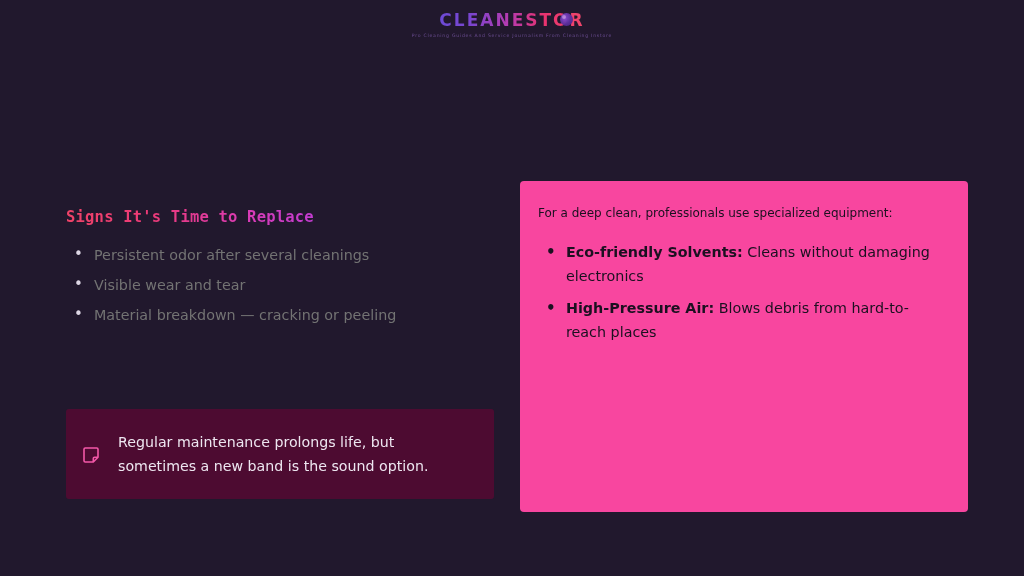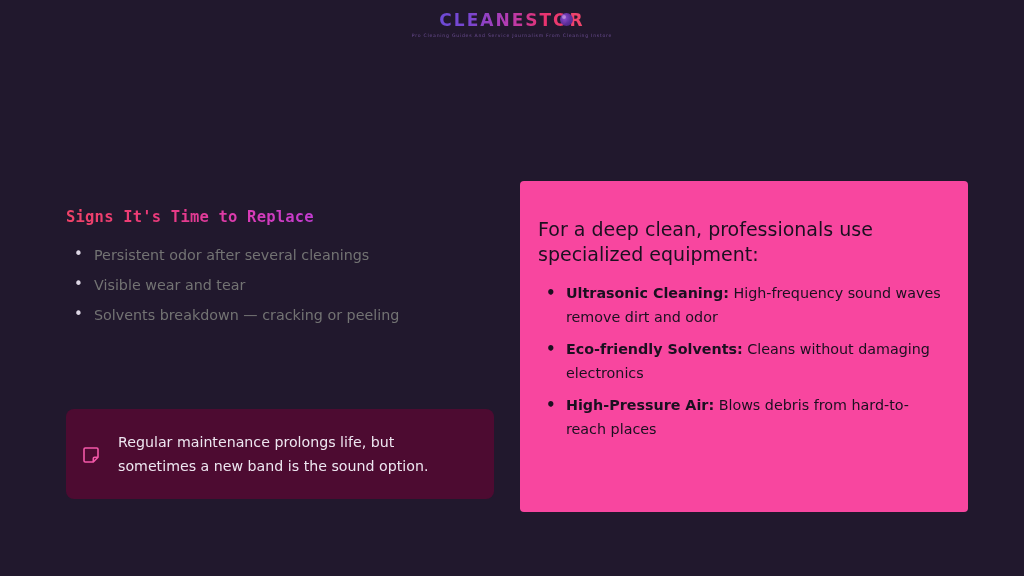--- a/index.html
+++ b/index.html
@@ -151,21 +151,21 @@
   }
 
   
   .callout {
     position: absolute;
     left: 66px;
     top: 409px;
     width: 428px;
     height: 90px;
     background: #4d0b31;
-    border-radius: 8px;
+    border-radius: 3px;
     box-sizing: border-box;
     display: flex;
     align-items: center;
     padding: 0 18px 0 16px;
   }
   .callout-icon {
     flex: 0 0 auto;
     width: 18px;
     height: 18px;
     margin-right: 18px;
@@ -191,24 +191,24 @@
   }
   .panel-head {
     font-family: "DejaVu Sans Mono", monospace;
     font-size: 15.5px;
     font-weight: bold;
     letter-spacing: .2px;
     color: #1b1020;
     margin: 0 0 18px 0;
   }
   .panel-body {
-    font-size: 19px;
+    font-size: 12px;
     line-height: 25px;
     color: #1b1020;
-    margin: 16px 0 14px 0;
+    margin: 0 0 14px 0;
     width: 400px;
   }
   ul.panel-bullets {
     list-style: none;
     margin: 0;
     padding: 0;
   }
   ul.panel-bullets li {
     position: relative;
     padding-left: 28px;
@@ -242,39 +242,38 @@
     </div>
     <div class="logo-tagline">Pro Cleaning Guides And Service Journalism From Cleaning Instore</div>
   </div>
 
 
   <div class="col-left">
     <h2 class="sub-head">Signs It's Time to Replace</h2>
     <ul class="bullets">
       <li>Persistent odor after several cleanings</li>
       <li>Visible wear and tear</li>
-      <li>Solvents breakdown — cracking or peeling</li>
+      <li>Material breakdown — cracking or peeling</li>
     </ul>
   </div>
 
   <div class="callout">
     <span class="callout-icon">
       <svg width="18" height="18" viewBox="0 0 18 18" fill="none" xmlns="http://www.w3.org/2000/svg">
         <path d="M2 3.2C2 2.54 2.54 2 3.2 2h11.6c.66 0 1.2.54 1.2 1.2v8.1L11.3 16H3.2C2.54 16 2 15.46 2 14.8V3.2Z" stroke="#f358a8" stroke-width="1.6" stroke-linejoin="round"></path>
         <path d="M16 11.3h-3.5c-.66 0-1.2.54-1.2 1.2V16" stroke="#f358a8" stroke-width="1.6" stroke-linejoin="round"></path>
       </svg>
     </span>
     <span class="callout-text">
       <span>Regular maintenance prolongs life, but</span><br>
       <span>sometimes a new band is the sound option.</span>
     </span>
   </div>
 
   <div class="panel">
     <p class="panel-body">For a deep clean, professionals use specialized equipment:</p>
     <ul class="panel-bullets">
-      <li><b>Ultrasonic Cleaning:</b><span> High-frequency sound waves remove dirt and odor</span></li>
       <li><b>Eco-friendly Solvents:</b><span> Cleans without damaging electronics</span></li>
       <li><b>High-Pressure Air:</b><span> Blows debris from hard-to-reach places</span></li>
     </ul>
   </div>
 
 </div>
 
 </body></html>

